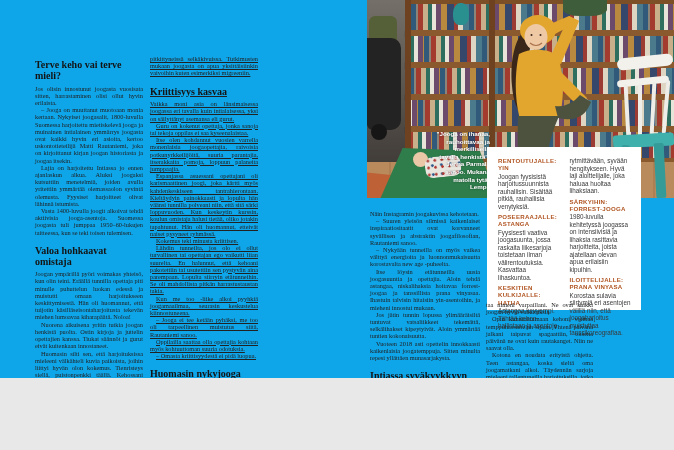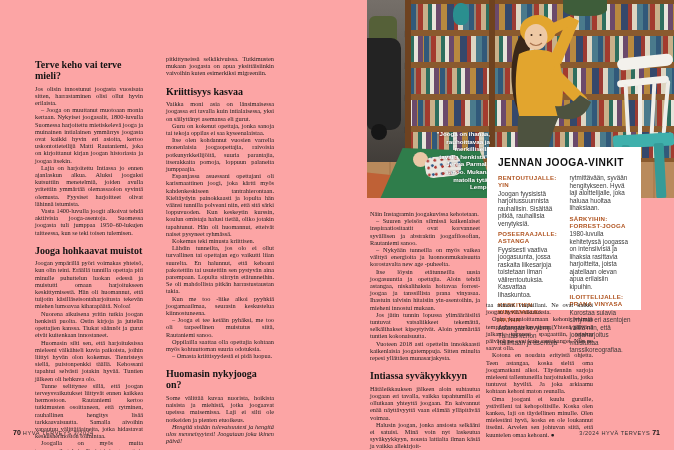--- a/index.html
+++ b/index.html
@@ -1,16 +1,16 @@
 <!DOCTYPE html>
 <html><head>
 <meta charset="utf-8">
 <style>
   html,body{margin:0;padding:0;background:#e8e8e8;}
-  .spread{position:relative;width:674px;height:450px;background:#fca5a5;overflow:hidden;
+  .spread{position:relative;width:674px;height:378px;background:#0ea5e9;overflow:hidden;
           font-family:"Liberation Serif", serif;color:#1c1c1c;}
   
   .col{position:absolute;text-align:justify;font-size:6.3px;line-height:7.2px;color:#222;}
   .col p{margin:0;text-indent:6px;}
   .col p.ni{text-indent:0;}
   .col p.it{font-style:italic;}
   .sec{font-family:"Liberation Serif", serif;font-weight:bold;font-size:10px;line-height:11px;
        margin:9px 0 3.5px;text-align:left;color:#141414;}
   .sec.first{margin-top:0;}
   
@@ -73,29 +73,29 @@
 <body>
 
 <div class="spread">
 
   <div class="col" style="left:35px;top:59px;width:108px;">
     <h3 class="sec first">Terve keho vai terve mieli?</h3>
     <p class="ni">Jos olisin innostunut joogasta vuosisata sitten, harrastaminen olisi ollut hyvin erilaista.</p>
     <p>– Jooga on muuttanut muotoaan monia kertaan. Nykyiset joogasalit, 1800-luvulla Suomessa harjoitettu mietiskelevä jooga ja muinainen intialainen ymmärrys joogasta ovat kaikki hyvin eri asioita, kertoo uskontotieteilijä Matti Rautaniemi, joka on kirjoittanut kirjan joogan historiasta ja joogaa itsekin.</p>
     <p>Lajia on harjoitettu Intiassa jo ennen ajanlaskun alkua. Aluksi joogaksi kutsuttiin menetelmiä, joiden avulla yritettiin ymmärtää olemassaolon syvintä olemusta. Fyysiset harjoitteet olivat lähinnä istumista.</p>
     <p>Vasta 1400-luvulla joogit alkoivat tehdä aktiivisia jooga-asentoja. Suomessa joogasta tuli jumppaa 1950–60-lukujen taitteessa, kun se teki toisen tulemisen.</p>
-    <h3 class="sec">Jooga hohkaavat muistot</h3>
+    <h3 class="sec">Valoa hohkaavat omistaja</h3>
     <p class="ni">Joogan ympärillä pyöri voimakas yhteisö, kun olin teini. Eräällä tunnilla opettaja piti minulle puhuttelun luokan edessä ja muistutti omaan harjoitukseen keskittymisestä. Hän oli huomannut, että tuijotin käsilläseisontaharjoitusta tekevän miehen lumoavaa kiharapäätä. Noloa!</p>
     <p>Nuorena aikuisena yritin tutkia joogan henkistä puolta. Ostin kirjoja ja juttelin opettajien kanssa. Tiukat säännöt ja gurut eivät kuitenkaan innostaneet.</p>
     <p>Huomasin silti sen, että harjoituksissa mieleeni välkähteli kuvia paikoista, joihin liittyi hyvän olon kokemus. Tienristeys siellä, puistonpenkki täällä. Kehossani tapahtui selvästi jotakin hyvää. Tuntien jälkeen oli hehkuva olo.</p>
     <p>Tunne selittynee sillä, että joogan terveysvaikutukset liittyvät ennen kaikkea hermostoon. Rautaniemi kertoo tutkimusten osoittaneen, että rytminen, rauhallinen hengitys lisää tarkkaavaisuutta. Samalla aivoihin vapautuu välittäjäaineita, jotka hidastavat keskushermoston toimintaa.</p>
     <p>Joogalla on myös muita terveysvaikutuksia. Fysiatri, joogaopettaja SJL Sinikka Tala kertoo, että jooga auttaa tuki- ja liikuntaelinten sairauksissa, kuten kroonistuneissa kiputiloissa ja</p>
   </div>
 
-  <div class="col" style="left:166px;top:55px;width:108px;">
+  <div class="col" style="left:150px;top:55px;width:108px;text-decoration:underline;">
     <p class="ni">pitkittyneissä selkäkivuissa. Tutkimusten mukaan joogasta on apua yksittäisiinkin vaivoihin kuten esimerkiksi migreeniin.</p>
     <h3 class="sec">Kriittisyys kasvaa</h3>
     <p class="ni">Vaikka moni asia on länsimaisessa joogassa eri tavalla kuin intialaisessa, yksi on säilyttänyt asemansa eli gurut.</p>
     <p>Guru on kokenut opettaja, jonka sanoja tai tekoja oppilas ei saa kyseenalaistaa.</p>
     <p>Itse olen kohdannut vuosien varrella monenlaisia joogaopettajia, raivoisia potkunyrkkeilijöitä, suuria parantajia, itserakkaita pomoja, loppuun palaneita jumppaajia.</p>
     <p>Espanjassa asuessani opettajani oli karismaattinen joogi, joka kärtti myös kahdenkeskiseen tantrahierontaan. Kieltäydyin painokkaasti ja lopulta hän väänsi tunnilla polveani niin, että sitä särki loppuvuoden. Kun keskeytin kurssin, koulun omistaja halusi tietää, oliko jotakin tapahtunut. Hän oli huomannut, etteivät naiset pysyneet ryhmässä.</p>
     <p>Kokemus teki minusta kriittisen.</p>
     <p>Lähdin tunneilta, jos olo ei ollut turvallinen tai opettajan ego vaikutti liian suurelta. En halunnut, että kehoani pakotettiin tai usutettiin sen pystyvän aina parempaan. Lopulta siirryin etätunneihin. Se oli mahdollista pitkän harrastustaustan takia.</p>
     <p>Kun me too -liike alkoi pyyhkiä joogamaailmaa, seurasin keskustelua kiinnostuneena.</p>
     <p>– Jooga ei tee ketään pyhäksi, me too oli tarpeellinen muistutus siitä, Rautaniemi sanoo.</p>
@@ -167,21 +167,20 @@
     <div class="chair-spindle" style="left:284px;top:82px;height:54px;transform:rotate(3deg);"></div>
     <div class="chair-spindle" style="left:297px;top:80px;height:54px;transform:rotate(5deg);"></div>
     <div class="chair-seat" style="left:246px;top:134px;width:61px;height:13px;transform:rotate(-3deg);"></div>
     <div class="chair-leg" style="left:253px;top:145px;width:8px;height:53px;transform:rotate(4deg);"></div>
     <div class="chair-leg" style="left:288px;top:143px;width:10px;height:55px;transform:rotate(-3deg);"></div>
 
     <div class="caption">"Jooga on ihanaa, rauhoittavaa ja merkillisellä tavalla henkistä", Jenna Parmala sanoo. Mukana matolla tytär Lempi.</div>
   </div>
 
   <div class="tipsbox">
-    <div class="tips-title">JENNAN JOOGA-VINKIT</div>
     <div class="tips-flow">
       <div class="tip">
         <div class="tip-label">RENTOUTUJALLE: YIN</div>
         <p class="tip-text">Joogan fyysisistä harjoitussuunnista rauhallisin. Sisältää pitkiä, rauhallisia venytyksiä.</p>
       </div>
       <div class="tip">
         <div class="tip-label">POSEERAAJALLE: ASTANGA</div>
         <p class="tip-text">Fyysisesti vaativa joogasuunta, jossa raskaita liikesarjoja toistetaan ilman välirentoutuksia. Kasvattaa lihaskuntoa.</p>
       </div>
       <div class="tip">

